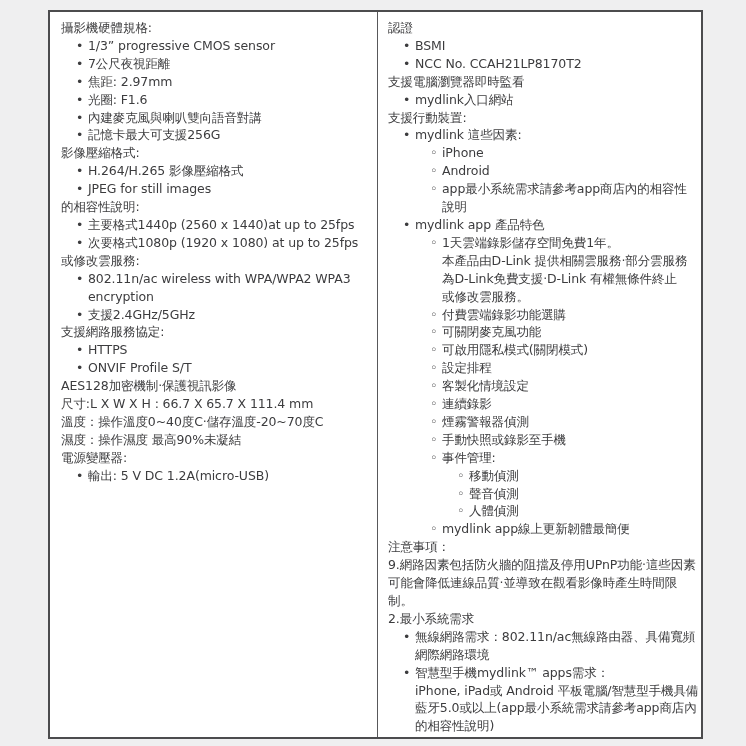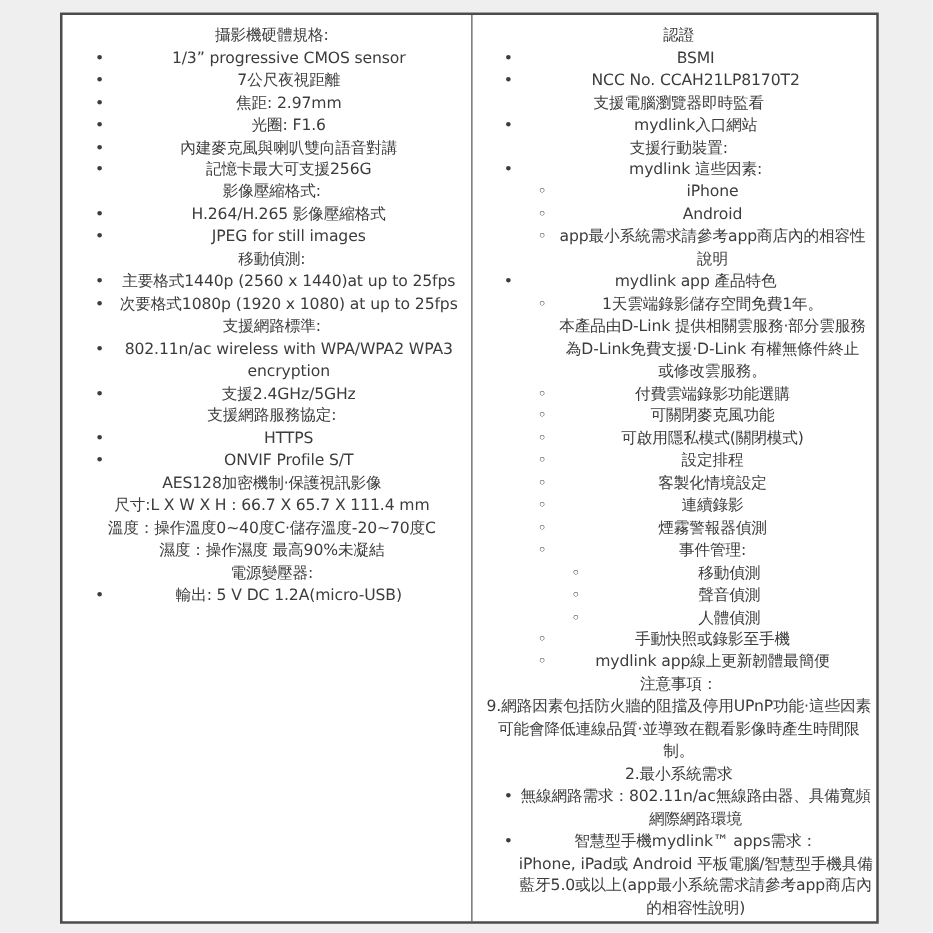--- a/index.html
+++ b/index.html
@@ -15,21 +15,21 @@
     font-family:"DejaVu Sans","Liberation Sans",sans-serif;
     color:var(--text-col);
     font-size:12.5px;line-height:17.9px;
     letter-spacing:-0.1px;
     -webkit-font-smoothing:antialiased;
   }
   .canvas{position:relative;width:746px;height:746px;background:var(--bg-outer);overflow:hidden;}
   .sheet{
     position:absolute;left:48px;top:10px;width:655px;height:729px;
     box-sizing:border-box;border:2px solid var(--border-col);
-    background:var(--bg-cell);display:flex;text-align:center;
+    background:var(--bg-cell);display:flex;
   }
   .cell{box-sizing:border-box;padding:7px 3px 8px 11px;overflow:hidden;}
   .cell.left{width:328px;border-right:1px solid var(--divider-col);}
   .cell.right{flex:1;padding-left:10px;}
   .blk{margin:0;}
   .line{white-space:pre;}
   ul{margin:0;padding:0 0 0 27px;list-style:none;}
   li{position:relative;}
   li > .it{white-space:pre;display:block;}
   li::before{position:absolute;left:-12px;top:0;}
@@ -66,30 +66,30 @@
         </ul>
         <div class="blk line header">影像壓縮格式:</div>
         <ul class="lvl1">
           <li>
             <span class="it">H.264/H.265 影像壓縮格式</span>
           </li>
           <li>
             <span class="it">JPEG for still images</span>
           </li>
         </ul>
-        <div class="blk line header">移動偵測:</div>
+        <div class="blk line header">的相容性說明:</div>
         <ul class="lvl1">
           <li>
             <span class="it">主要格式1440p (2560 x 1440)at up to 25fps</span>
           </li>
           <li>
             <span class="it">次要格式1080p (1920 x 1080) at up to 25fps</span>
           </li>
         </ul>
-        <div class="blk line header">支援網路標準:</div>
+        <div class="blk line header">或修改雲服務:</div>
         <ul class="lvl1">
           <li>
             <span class="it">802.11n/ac wireless with WPA/WPA2 WPA3
 encryption</span>
           </li>
           <li>
             <span class="it">支援2.4GHz/5GHz</span>
           </li>
         </ul>
         <div class="blk line header">支援網路服務協定:</div>
@@ -167,39 +167,39 @@
                 <span class="it">設定排程</span>
               </li>
               <li>
                 <span class="it">客製化情境設定</span>
               </li>
               <li>
                 <span class="it">連續錄影</span>
               </li>
               <li>
                 <span class="it">煙霧警報器偵測</span>
+              </li>
+              <li>
+                <span class="it">手動快照或錄影至手機</span>
               </li>
               <li>
                 <span class="it">事件管理:</span>
                 <ul class="lvl3">
                   <li>
                     <span class="it">移動偵測</span>
                   </li>
                   <li>
                     <span class="it">聲音偵測</span>
                   </li>
                   <li>
                     <span class="it">人體偵測</span>
                   </li>
                 </ul>
               </li>
               <li>
-                <span class="it">手動快照或錄影至手機</span>
-              </li>
-              <li>
                 <span class="it">mydlink app線上更新韌體最簡便</span>
               </li>
             </ul>
           </li>
         </ul>
         <div class="blk line header">注意事項：</div>
         <div class="blk line para">9.網路因素包括防火牆的阻擋及停用UPnP功能·這些因素
 可能會降低連線品質·並導致在觀看影像時產生時間限
 制。</div>
         <div class="blk line para">2.最小系統需求</div>

